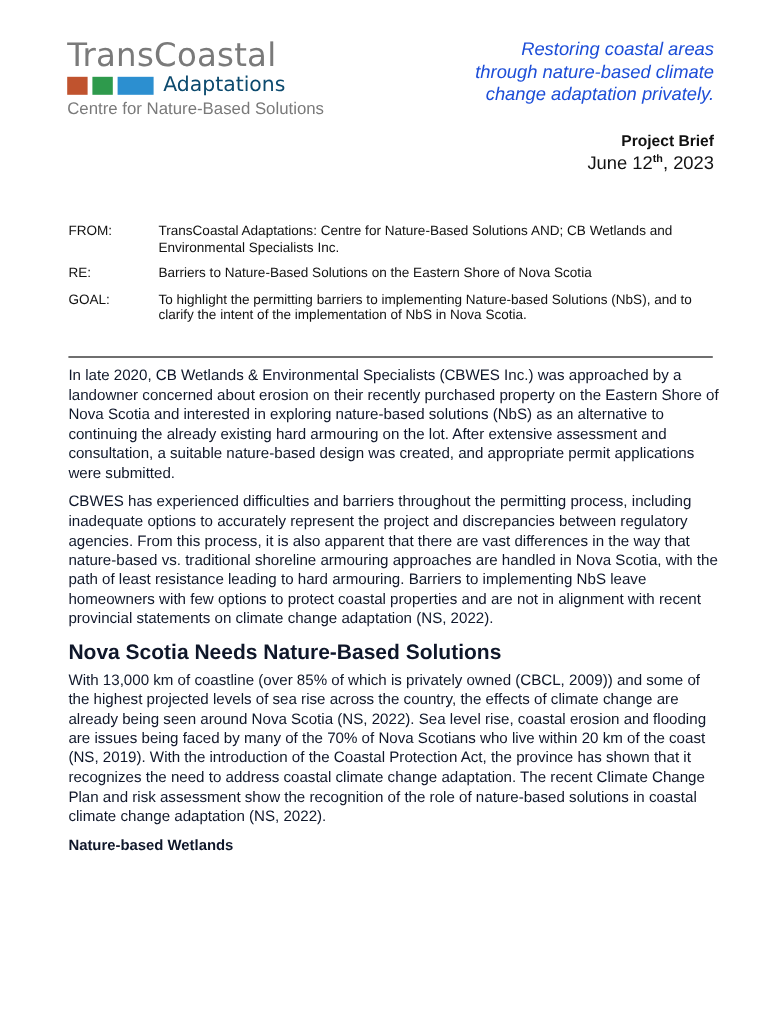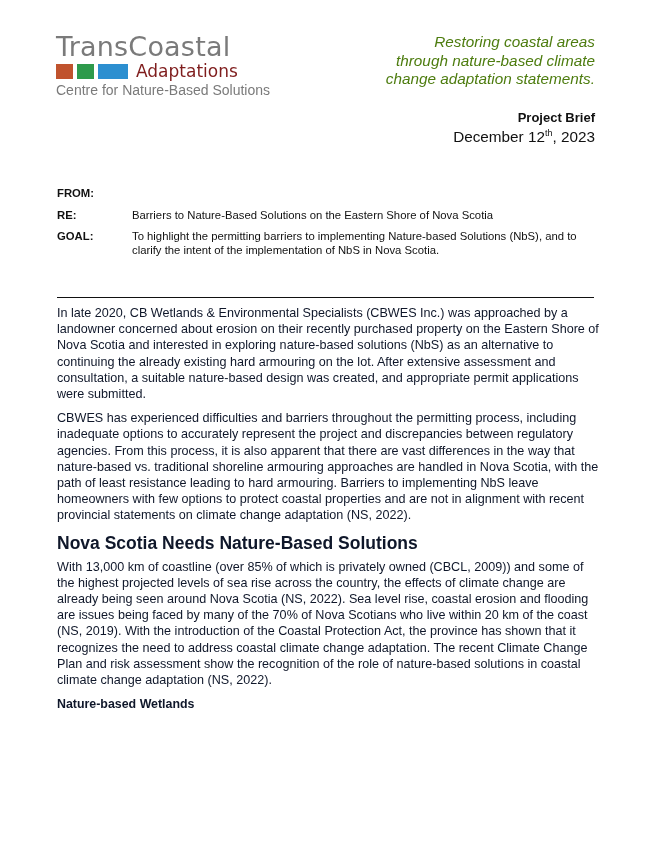--- a/index.html
+++ b/index.html
@@ -42,21 +42,21 @@
       height: 18px;
     }
     .logo-block {
       height: 15px;
       margin-right: 4px;
       display: inline-block;
     }
     .logo-sub {
       font-family: "DejaVu Sans", sans-serif;
       font-size: 17px;
-      color: #7f1d1d;
+      color: #0c4a6e;
       margin-left: 4px;
       line-height: 18px;
       white-space: nowrap;
     }
     .logo-tagline {
       font-family: Liberation Sans, sans-serif;
       font-size: 14px;
       color: #7a7a7a;
       margin-top: 2px;
       white-space: nowrap;
@@ -65,52 +65,53 @@
     .header-right {
       position: absolute;
       right: 56px;
       top: 33px;
       text-align: right;
     }
     .tagline {
       font-style: italic;
       font-size: 15.3px;
       line-height: 18.5px;
-      color: #4d7c0f;
+      color: #1d4ed8;
     }
     .brief-title {
       margin-top: 19px;
       font-weight: bold;
       font-size: 13px;
       line-height: 19px;
     }
     .brief-date {
       font-size: 15.3px;
       line-height: 19px;
     }
     .brief-date sup {
       font-size: 9px;
       vertical-align: 6px;
       line-height: 0;
+      font-weight: bold;
     }
     
     .memo {
       position: absolute;
       left: 57px;
       top: 187px;
       width: 540px;
     }
     .memo-row {
       display: flex;
       margin-bottom: 8px;
     }
     .memo-label {
       width: 75px;
       flex: 0 0 75px;
-      font-weight: bold;
+      font-weight: normal;
       font-size: 11.3px;
       line-height: 13.5px;
     }
     .memo-value {
       flex: 1;
       font-size: 11.3px;
       line-height: 13.5px;
     }
     .divider {
       position: absolute;
@@ -159,29 +160,30 @@
       <span class="logo-block" style="background:#2c8fd0;width:30px;"></span>
       <span class="logo-sub">Adaptations</span>
     </div>
     <div class="logo-tagline">Centre for Nature-Based Solutions</div>
   </div>
 
   <div class="header-right">
     <div class="tagline">
       <div>Restoring coastal areas</div>
       <div>through nature-based climate</div>
-      <div>change adaptation statements.</div>
+      <div>change adaptation privately.</div>
     </div>
     <div class="brief-title">Project Brief</div>
-    <div class="brief-date"><span>December 12</span><sup>th</sup><span>, 2023</span></div>
+    <div class="brief-date"><span>June 12</span><sup>th</sup><span>, 2023</span></div>
   </div>
 
   <div class="memo">
     <div class="memo-row">
       <div class="memo-label">FROM:</div>
+      <div class="memo-value">TransCoastal Adaptations: Centre for Nature-Based Solutions AND; CB Wetlands and Environmental Specialists Inc.</div>
     </div>
     <div class="memo-row">
       <div class="memo-label">RE:</div>
       <div class="memo-value">Barriers to Nature-Based Solutions on the Eastern Shore of Nova Scotia</div>
     </div>
     <div class="memo-row">
       <div class="memo-label">GOAL:</div>
       <div class="memo-value">To highlight the permitting barriers to implementing Nature-based Solutions (NbS), and to clarify the intent of the implementation of NbS in Nova Scotia.</div>
     </div>
   </div>

